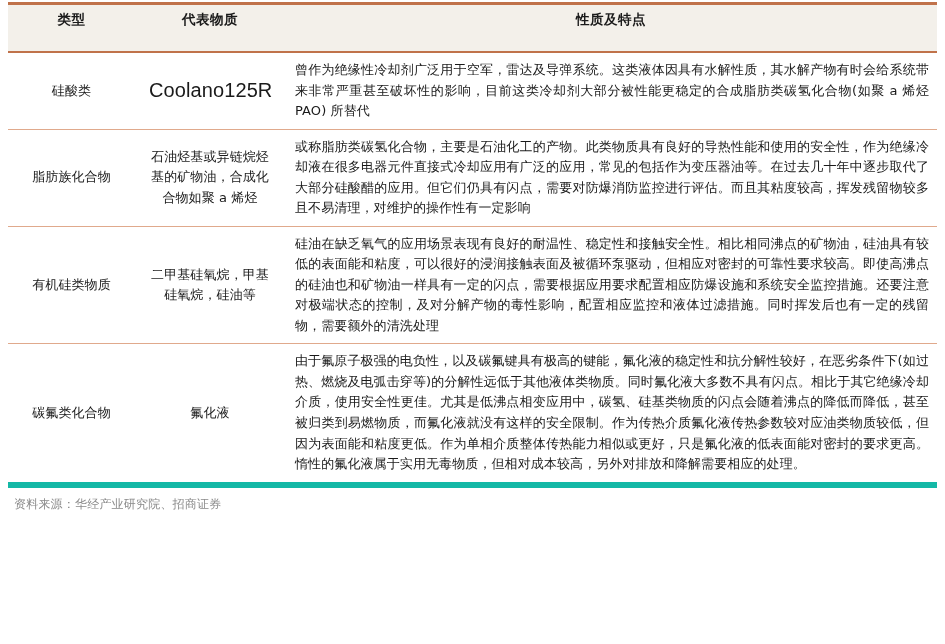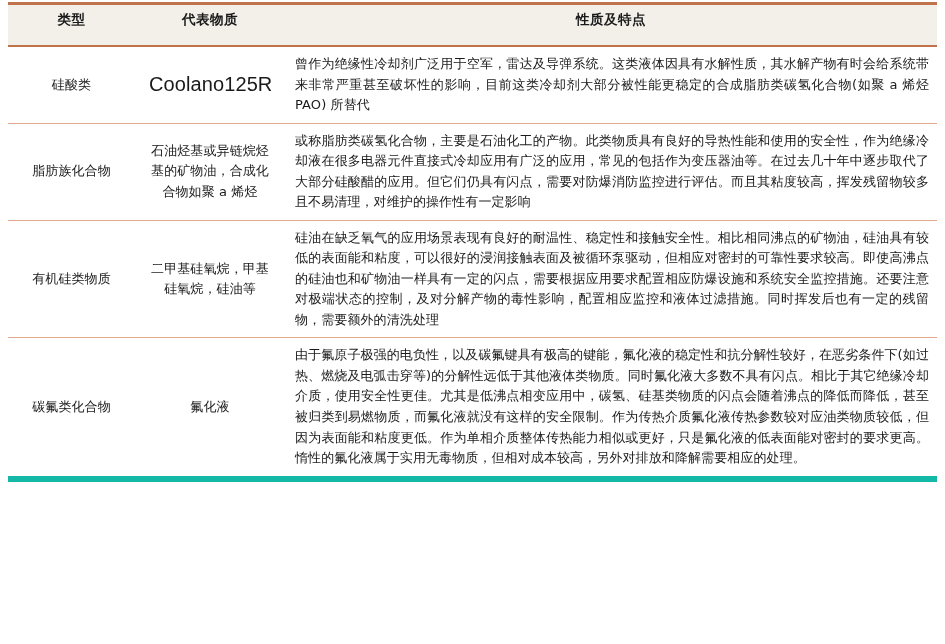--- a/index.html
+++ b/index.html
@@ -48,21 +48,21 @@
   table.data-table col.c-type  { width: 127px; }
   table.data-table col.c-rep   { width: 150px; }
   table.data-table col.c-desc  { width: 652px; }
 
   thead th {
     background: #f3f0ea;
     font-size: 13.5px;
     font-weight: bold;
     color: #1a1a1a;
     text-align: center;
-    padding: 6px 4px 16px 4px;
+    padding: 6px 4px 22px 4px;
     border-top: 1px solid #c0724a;
     border-bottom: 2px solid #c0724a;
     letter-spacing: 0.5px;
   }
 
   tbody td {
     font-size: 13px;
     line-height: 1.58;
     color: #1a1a1a;
     border-bottom: 1px solid #e0a98c;
@@ -143,14 +143,17 @@
         <td class="cell-desc">硅油在缺乏氧气的应用场景表现有良好的耐温性、稳定性和接触安全性。相比相同沸点的矿物油，硅油具有较低的表面能和粘度，可以很好的浸润接触表面及被循环泵驱动，但相应对密封的可靠性要求较高。即使高沸点的硅油也和矿物油一样具有一定的闪点，需要根据应用要求配置相应防爆设施和系统安全监控措施。还要注意对极端状态的控制，及对分解产物的毒性影响，配置相应监控和液体过滤措施。同时挥发后也有一定的残留物，需要额外的清洗处理</td>
       </tr>
       <tr>
         <td class="cell-type">碳氟类化合物</td>
         <td class="cell-rep">氟化液</td>
         <td class="cell-desc">由于氟原子极强的电负性，以及碳氟键具有极高的键能，氟化液的稳定性和抗分解性较好，在恶劣条件下(如过热、燃烧及电弧击穿等)的分解性远低于其他液体类物质。同时氟化液大多数不具有闪点。相比于其它绝缘冷却介质，使用安全性更佳。尤其是低沸点相变应用中，碳氢、硅基类物质的闪点会随着沸点的降低而降低，甚至被归类到易燃物质，而氟化液就没有这样的安全限制。作为传热介质氟化液传热参数较对应油类物质较低，但因为表面能和粘度更低。作为单相介质整体传热能力相似或更好，只是氟化液的低表面能对密封的要求更高。惰性的氟化液属于实用无毒物质，但相对成本较高，另外对排放和降解需要相应的处理。</td>
       </tr>
     </tbody>
   </table>
 
+  <div class="source-row">
+    <span class="source-text">资料来源：华经产业研究院、招商证券</span>
+  </div>
 
 </div>
 
 </body></html>

